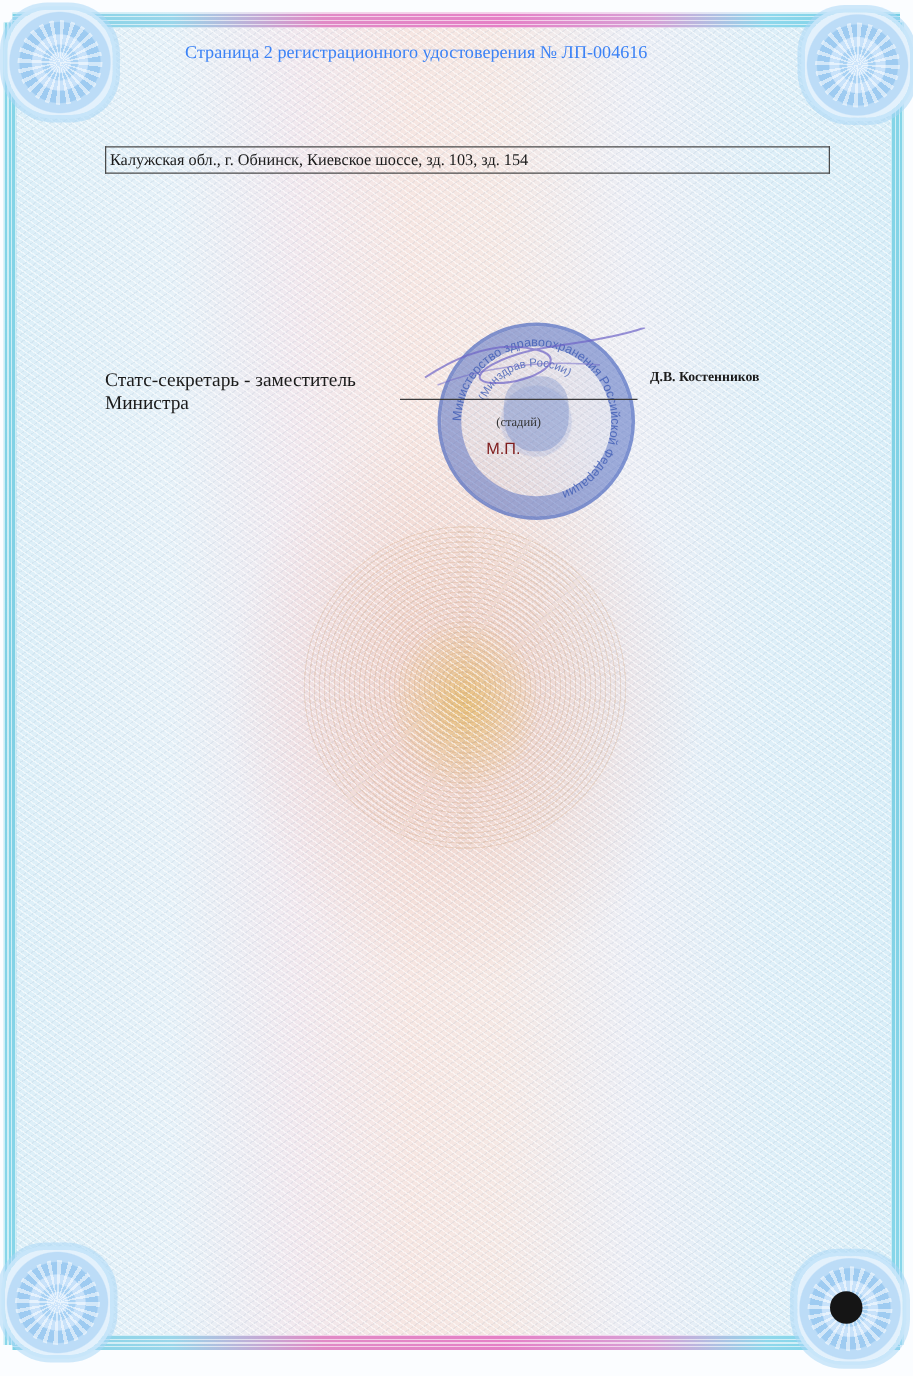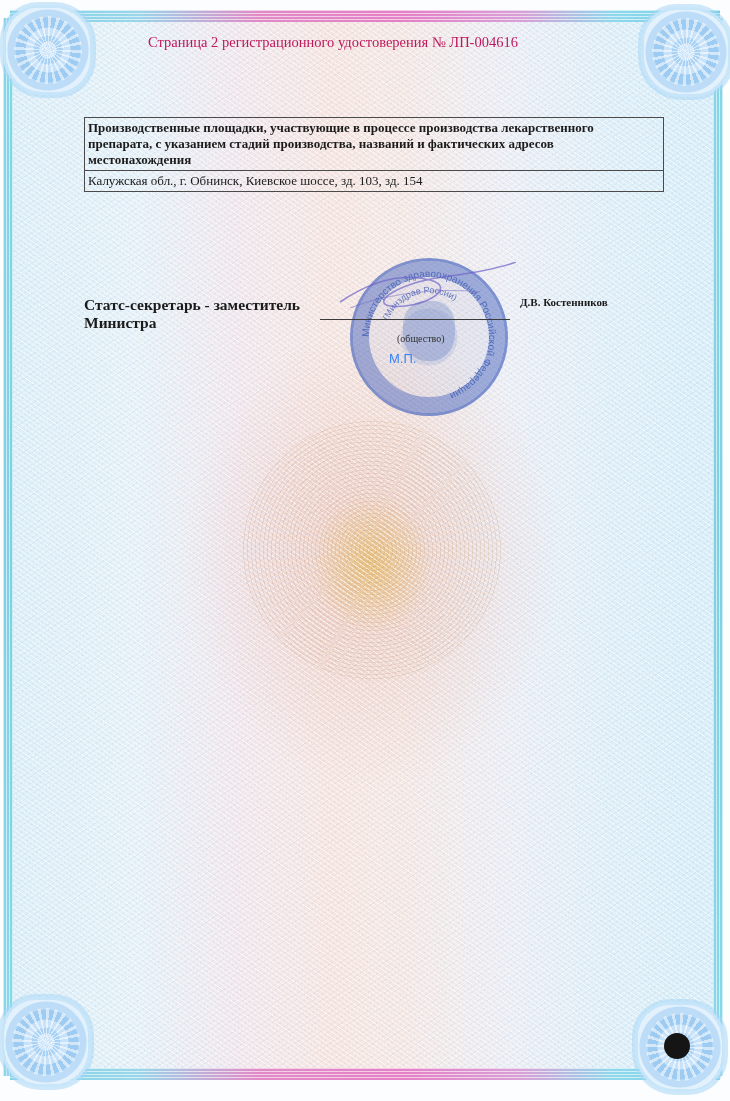--- a/index.html
+++ b/index.html
@@ -68,46 +68,46 @@
   .r-bl { left: 4px; top: 1000px; }
   .r-br { left: 638px; top: 1005px; }
   .punch-hole {
     position: absolute; left: 664px; top: 1033px; width: 26px; height: 26px; border-radius: 50%;
     background: #151515; z-index: 5;
   }
 
   
   .page-header {
     position: absolute; left: 0; width: 666px; top: 34px; text-align: center;
-    font-size: 14.5px; color: #be185d;
+    font-size: 14.5px; color: #3b82f6;
   }
   .sites-table {
     position: absolute; left: 84px; top: 117px; width: 580px;
     border-collapse: collapse; font-size: 13px; line-height: 16px;
   }
   .sites-table td { border: 1px solid #4a4a4a; padding: 2px 3px; vertical-align: top; }
   .th-cell { font-weight: bold; font-size: 13px; padding: 3px 3px 3px 3px; }
   .role-cell { font-style: italic; width: 322px; height: 48px; }
   .company-cell { }
   .addr-cell { padding: 3px 3px 4px 3px; }
 
   .signer-title {
-    position: absolute; left: 84px; top: 296px; font-weight: bold; font-size: 15.5px; line-height: 18px;
+    position: absolute; left: 84px; top: 296px; font-weight: normal; font-size: 15.5px; line-height: 18px;
   }
   .signer-name {
     position: absolute; left: 520px; top: 296px; font-weight: bold; font-size: 11px;
   }
   .sign-line {
     position: absolute; left: 320px; top: 319px; width: 190px; height: 1px; background: #3a3a3a;
   }
   .sign-caption {
     position: absolute; left: 397px; top: 333px; font-size: 10px; color: #333;
   }
   .stamp-label {
-    position: absolute; left: 389px; top: 351px; font-size: 13px; color: #3b82f6;
+    position: absolute; left: 389px; top: 351px; font-size: 13px; color: #7f1d1d;
     font-family: "Liberation Sans", sans-serif;
   }
   .stamp {
     position: absolute; left: 350px; top: 258px; width: 152px; height: 152px; border-radius: 50%;
     border: 3px solid rgba(70,100,190,0.65);
     box-shadow: inset 0 0 0 14px rgba(255,255,255,0), inset 0 0 0 16px rgba(70,100,190,0.45);
     background: radial-gradient(circle at center, rgba(90,120,200,0.22) 0 28px, rgba(90,120,200,0.08) 29px 100%);
   }
   .stamp-emblem {
     position: absolute; left: 50px; top: 40px; width: 52px; height: 60px; border-radius: 40% 40% 45% 45%;
@@ -134,23 +134,20 @@
   <div class="rosette r-tl"></div>
   <div class="rosette r-tr"></div>
   <div class="rosette r-bl"></div>
   <div class="rosette r-br"></div>
   <div class="punch-hole"></div>
 
   <div class="page-header">Страница 2 регистрационного удостоверения № ЛП-004616</div>
 
   <table class="sites-table">
     <tbody>
-        <tr>
-      <td colspan="2" class="th-cell">Производственные площадки, участвующие в процессе производства лекарственного препарата, с указанием стадий производства, названий и фактических адресов местонахождения</td>
-    </tr>
     <tr>
       <td colspan="2" class="addr-cell">Калужская обл., г. Обнинск, Киевское шоссе, зд. 103, зд. 154</td>
     </tr>
   </tbody>
     </table>
 
   <div class="stamp">
     <div class="stamp-emblem"></div>
     <svg class="stamp-text" viewBox="0 0 152 152">
       <defs>
@@ -166,16 +163,16 @@
     </svg>
   </div>
 
   <svg class="signature" viewBox="0 0 190 60">
     <path d="M10,40 C40,20 70,10 100,18 C130,26 90,48 60,44 C40,40 70,20 120,14 C150,10 175,4 186,0" fill="none" stroke="rgba(110,100,200,0.7)" stroke-width="1.6"></path>
     <path d="M20,46 C60,30 110,26 150,30" fill="none" stroke="rgba(110,100,200,0.5)" stroke-width="1.2"></path>
   </svg>
 
   <div class="signer-title" style="width:230px;">Статс-секретарь - заместитель Министра</div>
   <div class="sign-line"></div>
-  <div class="sign-caption">(общество)</div>
+  <div class="sign-caption">(стадий)</div>
   <div class="stamp-label">М.П.</div>
   <div class="signer-name">Д.В. Костенников</div>
 </div>
 
 </body></html>

